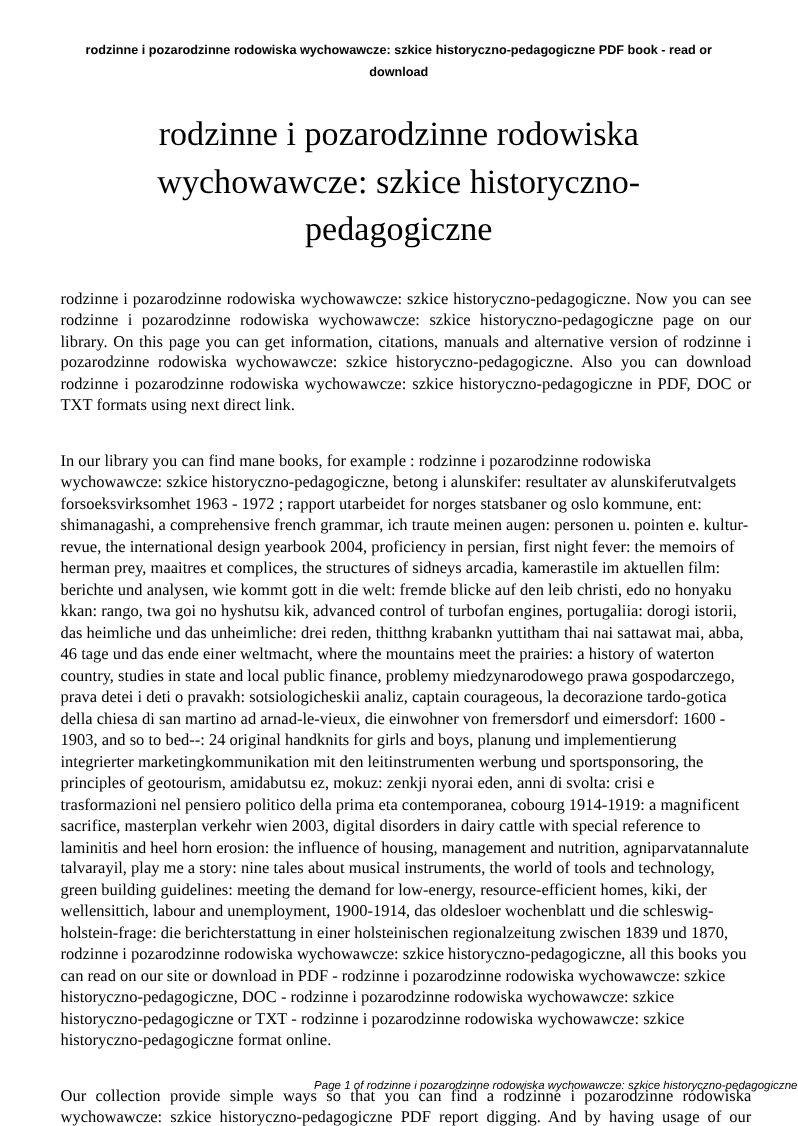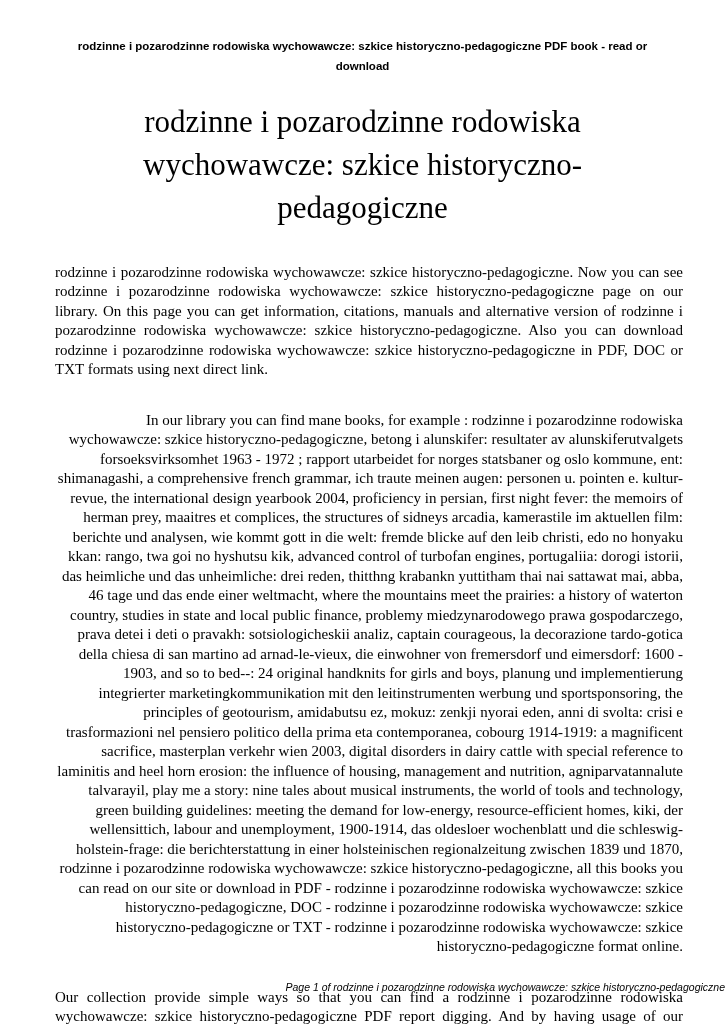--- a/index.html
+++ b/index.html
@@ -36,21 +36,21 @@
     line-height: 19.5px;
     margin: 0 42px 0 55px;
     color: #000000;
   }
   .p-intro {
     margin-top: 33px;
     text-align: justify;
   }
   .p-library {
     margin-top: 31px;
-    text-align: right;
+    text-align: left;
   }
   .p-collection {
     margin-top: 31px;
     text-align: justify;
     text-align-last: justify;
   }
   .page-footer {
     position: absolute;
     left: 0;
     right: 0;

